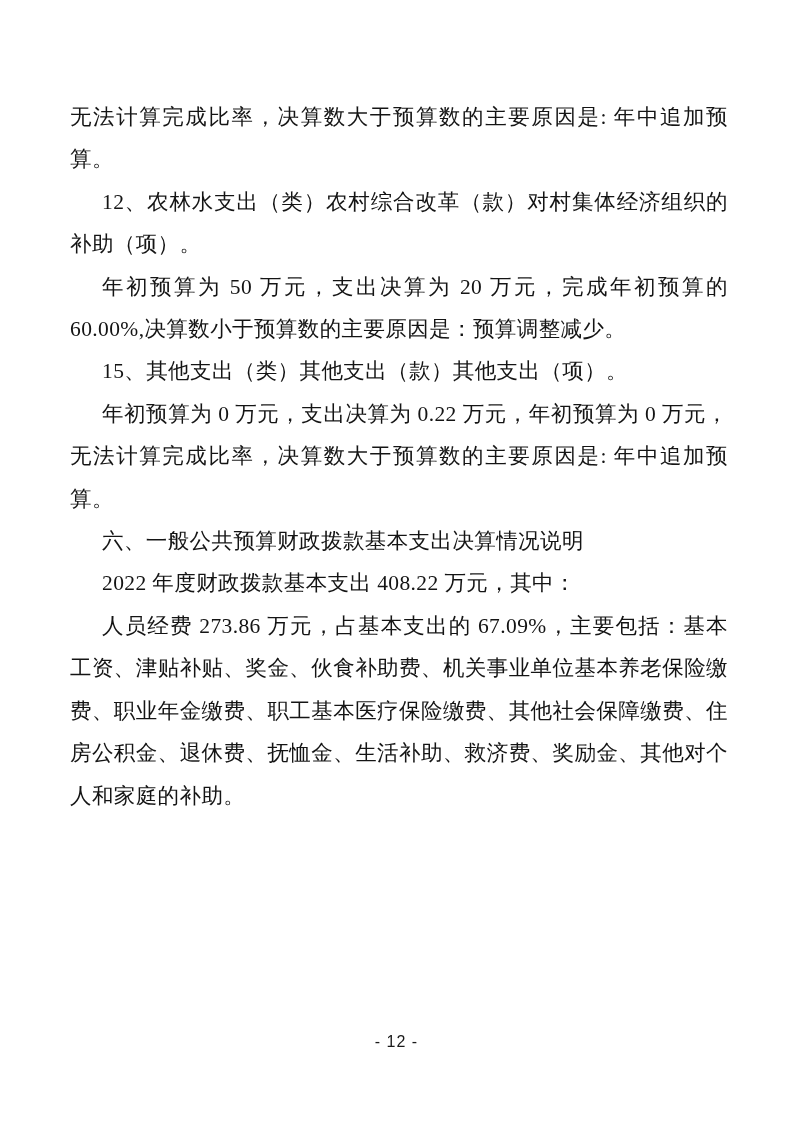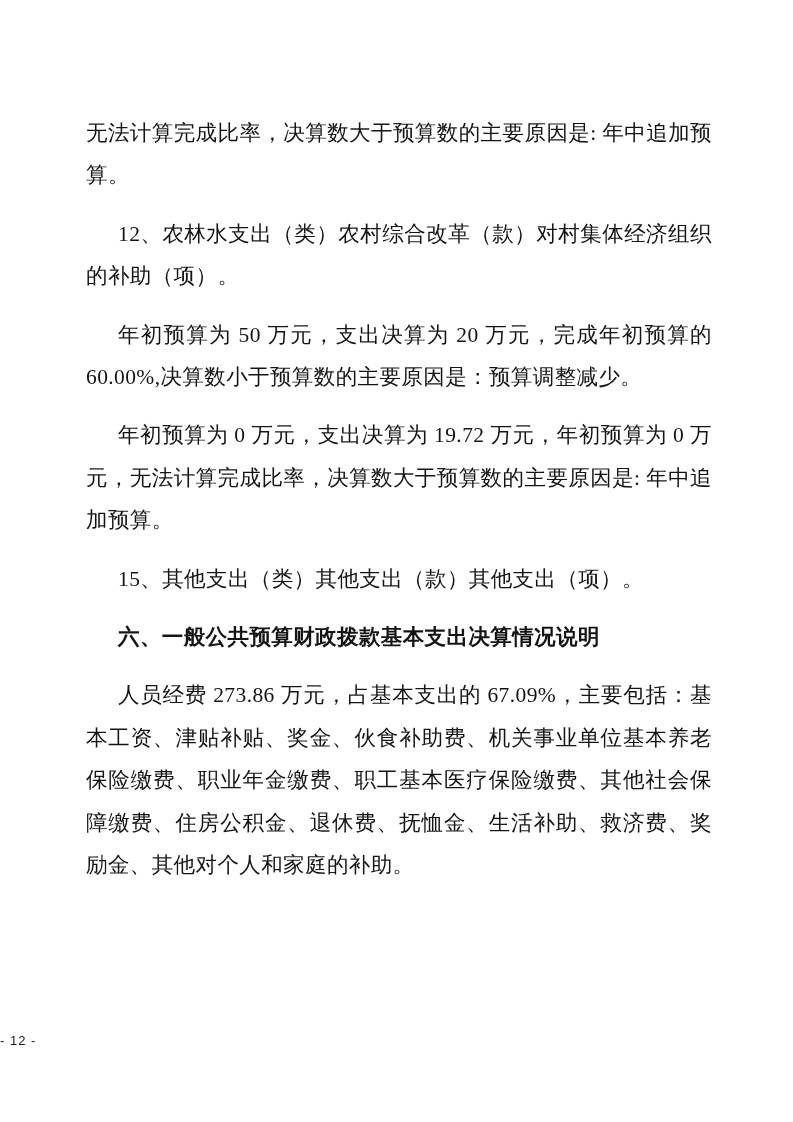--- a/index.html
+++ b/index.html
@@ -21,47 +21,49 @@
     top: 96px;
     left: 70px;
     width: 658px;
     font-size: 21.5px;
     line-height: 42.4px;
     text-align: justify;
     text-justify: inter-ideograph;
     letter-spacing: 0.4px;
   }
   .content p {
-    margin: 16px;
+    margin: 0;
     padding: 0;
   }
   .content p.indent {
     text-indent: 32px;
   }
   .content p.bold {
-    font-weight: bold;
+    font-weight: normal;
   }
   .footer {
     position: absolute;
     top: 1033px;
     left: 0;
     width: 100%;
+    text-align: center;
     font-family: "Liberation Sans", "DejaVu Sans", sans-serif;
-    font-size: 13px;
+    font-size: 16px;
     color: #1a1a1a;
     letter-spacing: 1px;
   }
 </style>
 </head>
 <body>
 
 <div class="page">
   <div class="content">
     <p>无法计算完成比率，决算数大于预算数的主要原因是: 年中追加预算。</p>
     <p class="indent">12、农林水支出（类）农村综合改革（款）对村集体经济组织的补助（项）。</p>
     <p class="indent">年初预算为 50 万元，支出决算为 20 万元，完成年初预算的60.00%,决算数小于预算数的主要原因是：预算调整减少。</p>
-    <p class="indent">年初预算为 0 万元，支出决算为 19.72 万元，年初预算为 0 万元，无法计算完成比率，决算数大于预算数的主要原因是: 年中追加预算。</p>
     <p class="indent">15、其他支出（类）其他支出（款）其他支出（项）。</p>
+    <p class="indent">年初预算为 0 万元，支出决算为 0.22 万元，年初预算为 0 万元，无法计算完成比率，决算数大于预算数的主要原因是: 年中追加预算。</p>
     <p class="indent bold">六、一般公共预算财政拨款基本支出决算情况说明</p>
+    <p class="indent">2022 年度财政拨款基本支出 408.22 万元，其中：</p>
     <p class="indent">人员经费 273.86 万元，占基本支出的 67.09%，主要包括：基本工资、津贴补贴、奖金、伙食补助费、机关事业单位基本养老保险缴费、职业年金缴费、职工基本医疗保险缴费、其他社会保障缴费、住房公积金、退休费、抚恤金、生活补助、救济费、奖励金、其他对个人和家庭的补助。</p>
   </div>
   <div class="footer">- 12 -</div>
 </div>
 
 </body></html>

